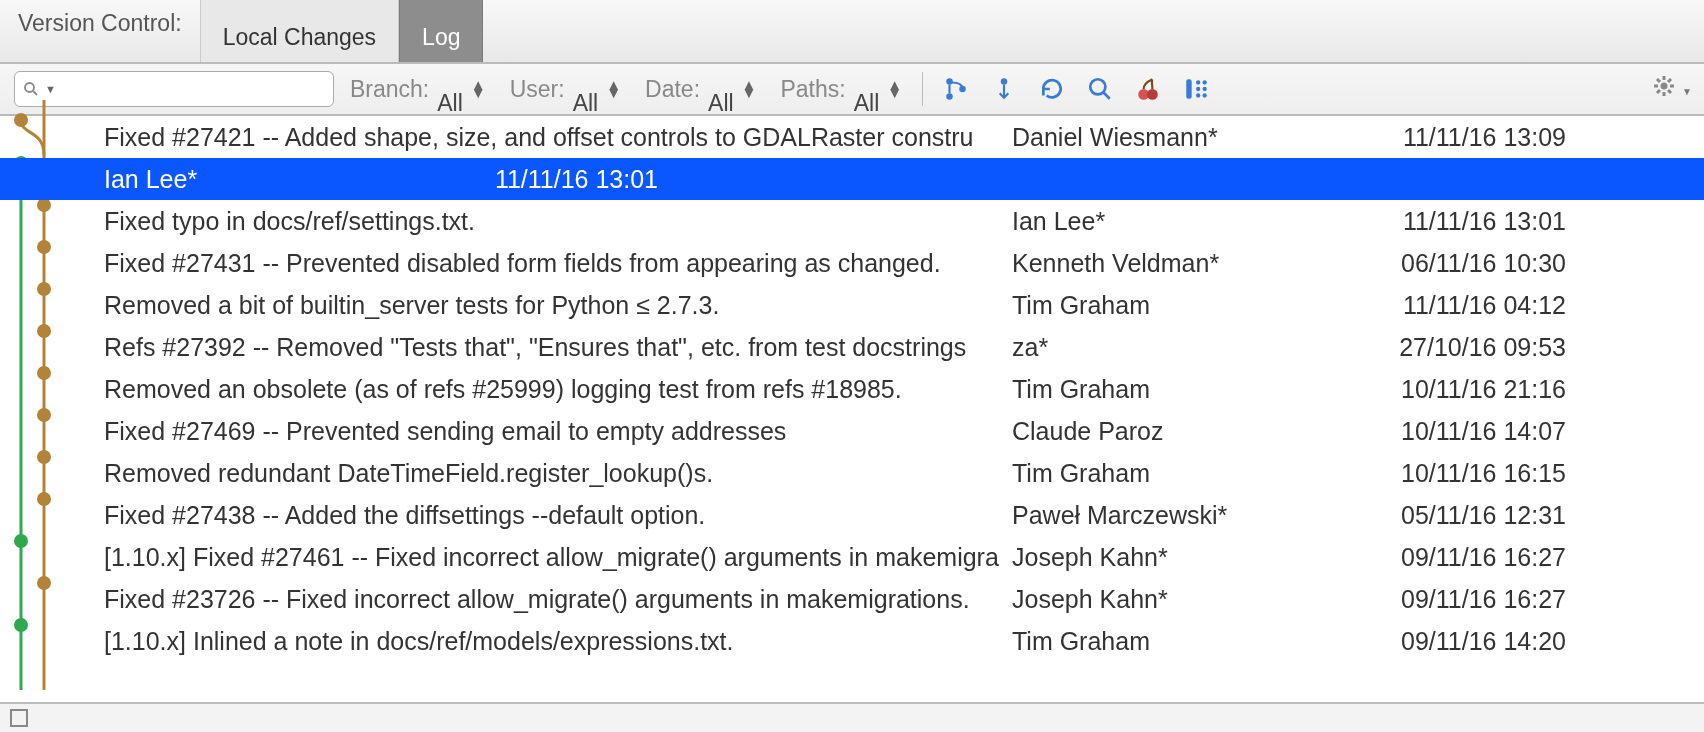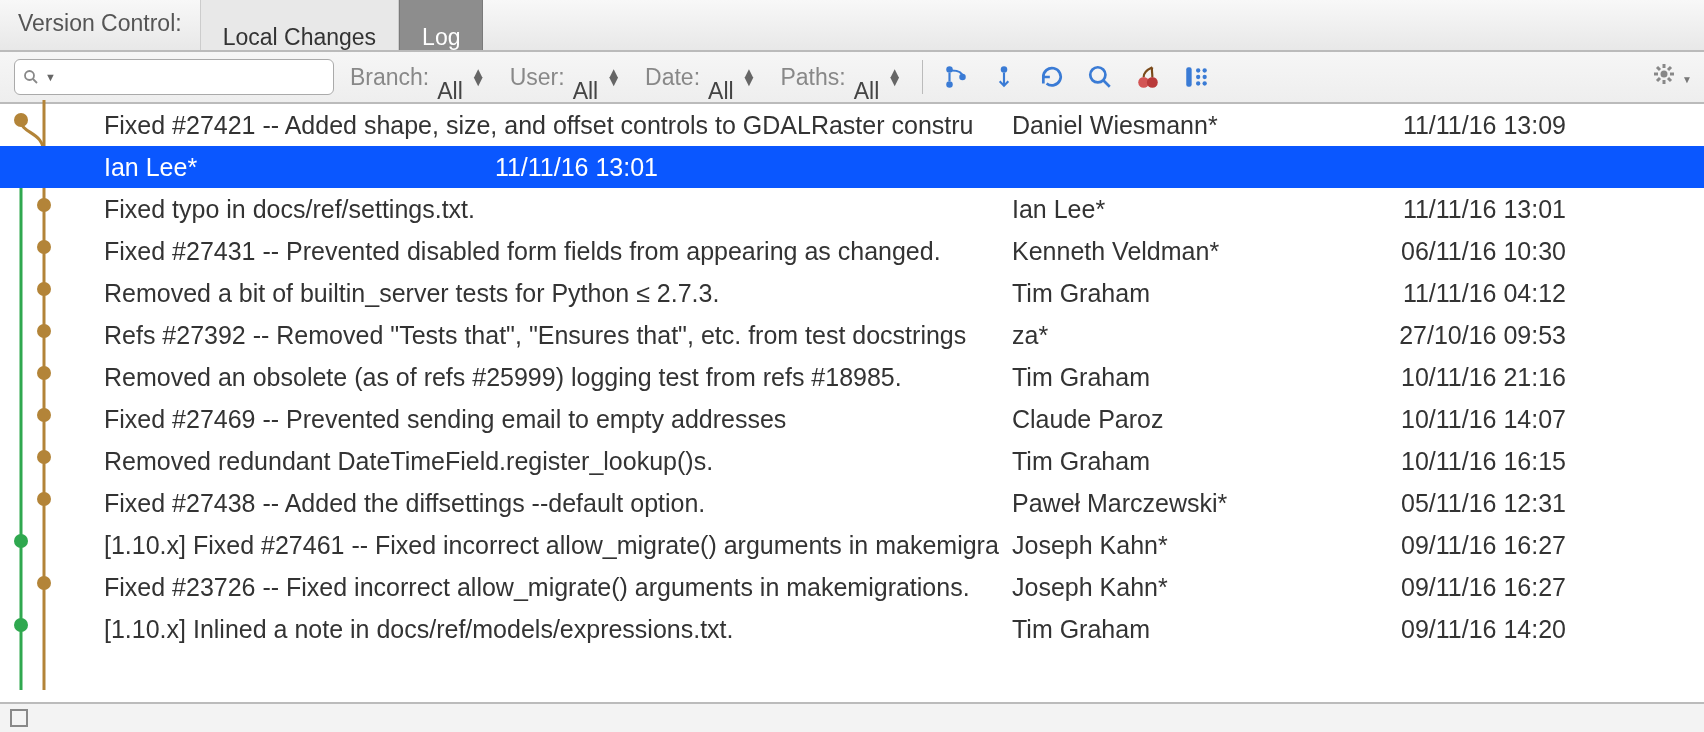--- a/index.html
+++ b/index.html
@@ -9,21 +9,21 @@
   color: #333;
   background: #fff;
   width: 1704px;
   height: 732px;
   overflow: hidden;
   position: relative;
 }
 
 
 .tab-bar {
-  height: 52px;
+  height: 64px;
   background: linear-gradient(to bottom, #f8f8f8, #e8e8e8);
   border-bottom: 2px solid #bbb;
   display: flex;
   align-items: stretch;
 }
 .tab-bar .title {
   padding: 0 18px;
   line-height: 46px;
   color: #555;
   font-size: 23px;

